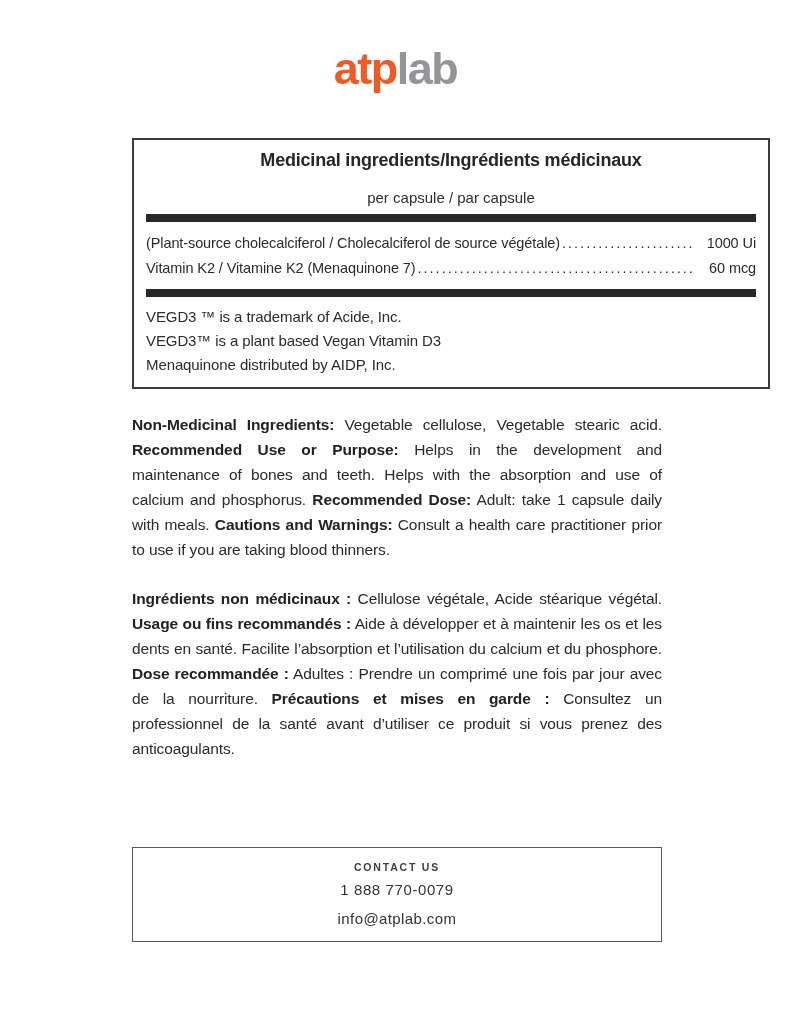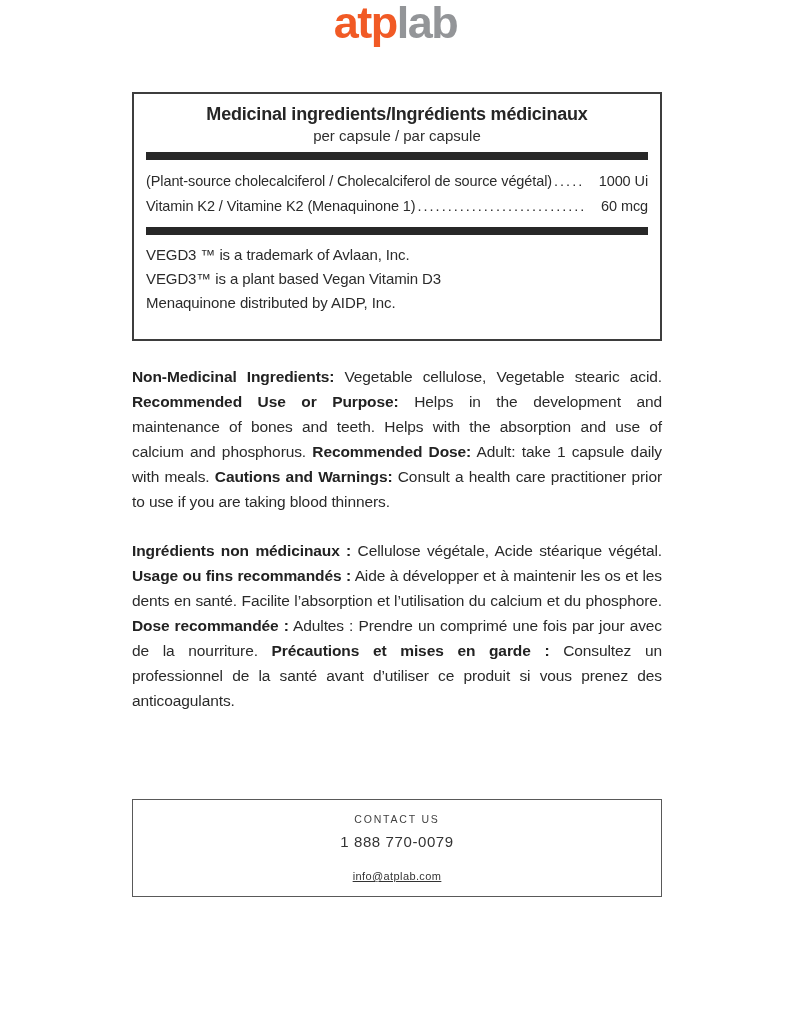--- a/index.html
+++ b/index.html
@@ -7,45 +7,46 @@
     position:relative;
     width:791px;height:1024px;
     margin:0 auto;
     background:#ffffff;
     font-family:"Liberation Sans",sans-serif;
     color:#2b2b2b;
     overflow:hidden;
   }
   
   .logo{
+    padding-top:46px;
     text-align:center;
     font-size:45px;
     font-weight:bold;
     line-height:1;
     letter-spacing:-1.5px;
   }
   .logo .atp{color:#F15A25;}
   .logo .lab{color:#939598;}
   
   .col{width:530px;margin-left:132px;}
   
   .med-box{
     box-sizing:border-box;
     margin-top:47px;
-    width:530px;
+    width:638px;
     border:2px solid #3d3d3d;
-    padding:10px 12px 24px 12px;
+    padding:10px 12px 10px 12px;
     background:#ffffff;
   }
   .med-title{
     font-size:18px;line-height:21px;font-weight:bold;
     text-align:center;letter-spacing:-0.2px;color:#262626;
   }
   .med-subtitle{
-    font-size:15px;line-height:17px;margin-top:2px;
+    font-size:15px;line-height:17px;margin-top:18px;
     text-align:center;color:#2e2e2e;
   }
   .bar{height:8px;background:#282828;margin-top:8px;}
   .bar.second{margin-top:8px;}
   .rows{margin-top:9px;}
   .ing-row{
     display:flex;align-items:baseline;
     font-size:14.5px;line-height:25px;
     letter-spacing:-0.1px;color:#2b2b2b;
     white-space:nowrap;
@@ -74,30 +75,30 @@
   
   .contact-box{
     box-sizing:border-box;
     margin-top:86px;
     width:530px;
     border:1.5px solid #595959;
     padding:13px 10px 14px 10px;
     text-align:center;
   }
   .contact-heading{
-    font-size:10.5px;font-weight:normal;
+    font-size:10.5px;font-weight:bold;
     letter-spacing:1.8px;color:#3f3f3f;
   }
   .contact-phone{
     margin-top:8px;
     font-size:15px;letter-spacing:0.6px;color:#333333;text-align:center;
   }
   .contact-email{
-    margin-top:20px;
-    font-size:11px;letter-spacing:0.4px;color:#333333;text-decoration:underline;
+    margin-top:12px;
+    font-size:15px;letter-spacing:0.4px;color:#333333;
   }
 </style>
 </head>
 <body>
 
 <div class="sheet">
 
   <div class="logo">
     <span class="atp">atp</span><span class="lab">lab</span>
   </div>
@@ -105,35 +106,35 @@
   <div class="col">
 
     <div class="med-box">
       <div class="med-title">Medicinal ingredients/Ingrédients médicinaux</div>
       <div class="med-subtitle">per capsule / par capsule</div>
 
       <div class="bar first"></div>
 
       <div class="rows">
         <div class="ing-row">
-          <span class="ing-name">(Plant-source cholecalciferol / Cholecalciferol de source végétal)</span>
+          <span class="ing-name">(Plant-source cholecalciferol / Cholecalciferol de source végétale)</span>
           <span class="leader">........................................................................................................................................</span>
           <span class="ing-value">1000 Ui</span>
         </div>
         <div class="ing-row">
-          <span class="ing-name">Vitamin K2 / Vitamine K2 (Menaquinone 1)</span>
+          <span class="ing-name">Vitamin K2 / Vitamine K2 (Menaquinone 7)</span>
           <span class="leader">........................................................................................................................................</span>
           <span class="ing-value">60 mcg</span>
         </div>
       </div>
 
       <div class="bar second"></div>
 
       <div class="notes">
-        <div class="note-line">VEGD3 ™ is a trademark of Avlaan, Inc.</div>
+        <div class="note-line">VEGD3 ™ is a trademark of Acide, Inc.</div>
         <div class="note-line">VEGD3™ is a plant based Vegan Vitamin D3</div>
         <div class="note-line">Menaquinone distributed by AIDP, Inc.</div>
       </div>
     </div>
 
     <div class="para en"><b>Non-Medicinal Ingredients:</b><span> Vegetable cellulose, Vegetable stearic acid. </span><b>Recommended Use or Purpose:</b><span> Helps in the development and maintenance of bones and teeth. Helps with the absorption and use of calcium and phosphorus. </span><b>Recommended Dose:</b><span> Adult: take 1 capsule daily with meals. </span><b>Cautions and Warnings:</b><span> Consult a health care practitioner prior to use if you are taking blood thinners.</span></div>
 
     <div class="para fr"><b>Ingrédients non médicinaux :</b><span> Cellulose végétale, Acide stéarique végétal. </span><b>Usage ou fins recommandés :</b><span> Aide à développer et à maintenir les os et les dents en santé. Facilite l’absorption et l’utilisation du calcium et du phosphore. </span><b>Dose recommandée :</b><span> Adultes : Prendre un comprimé une fois par jour avec de la nourriture. </span><b>Précautions et mises en garde :</b><span> Consultez un professionnel de la santé avant d’utiliser ce produit si vous prenez des anticoagulants.</span></div>
 
     <div class="contact-box">

